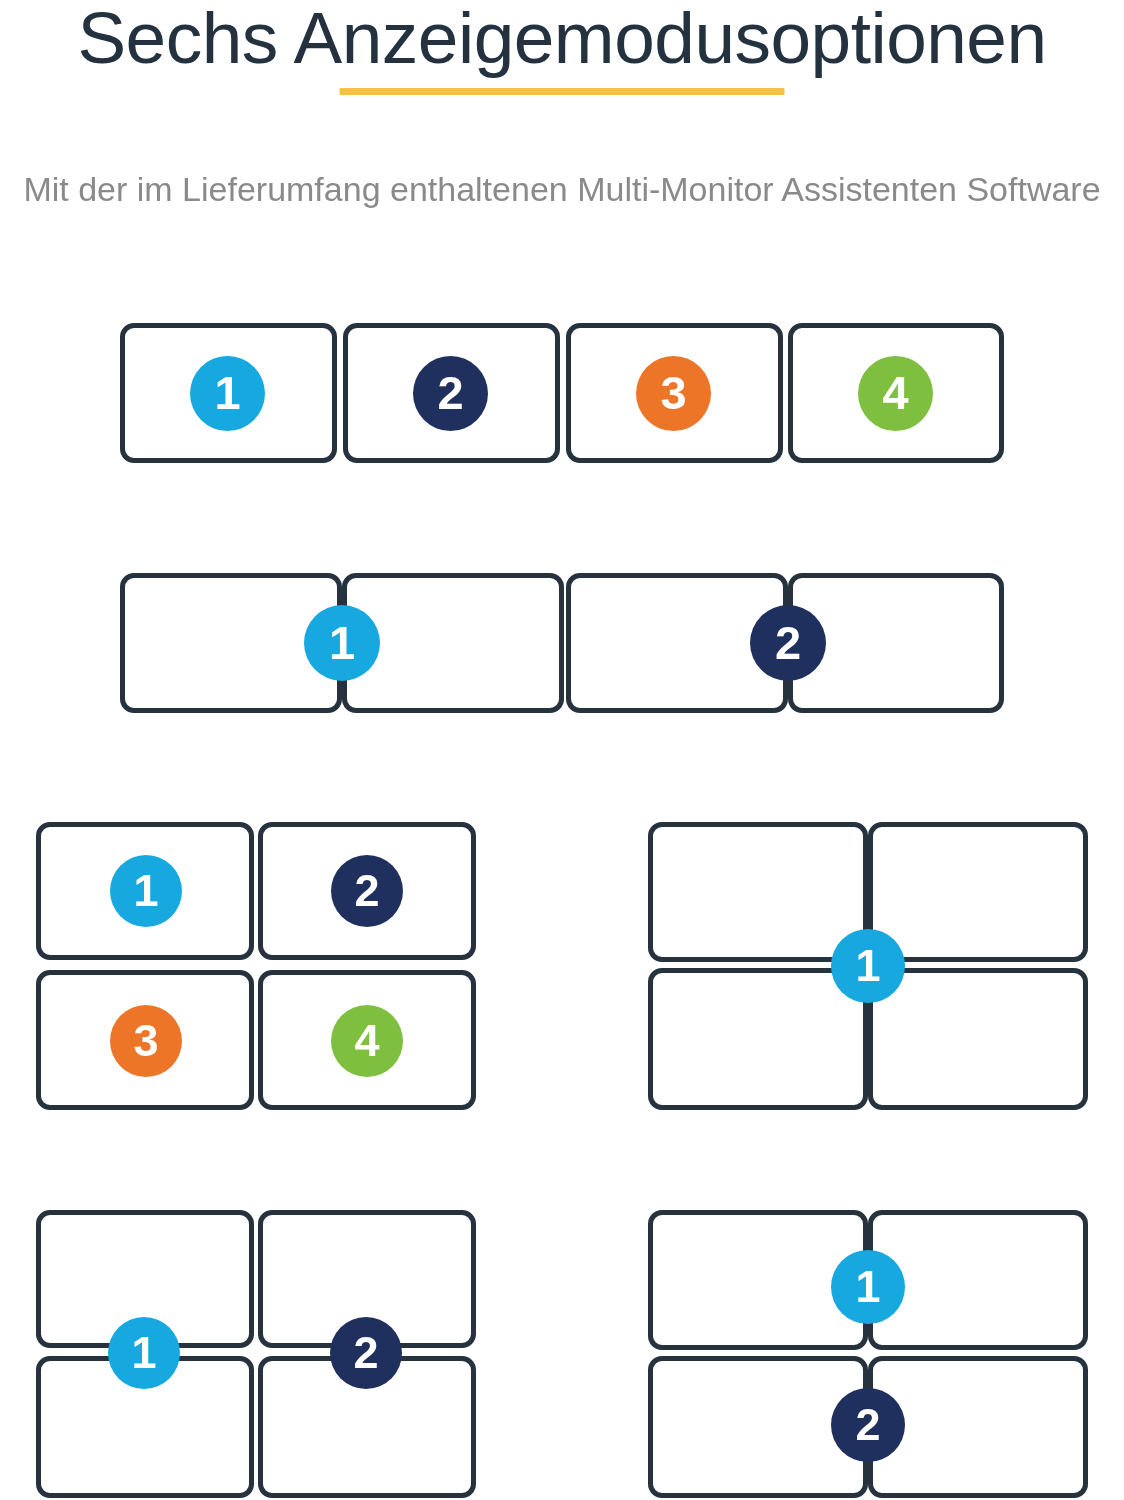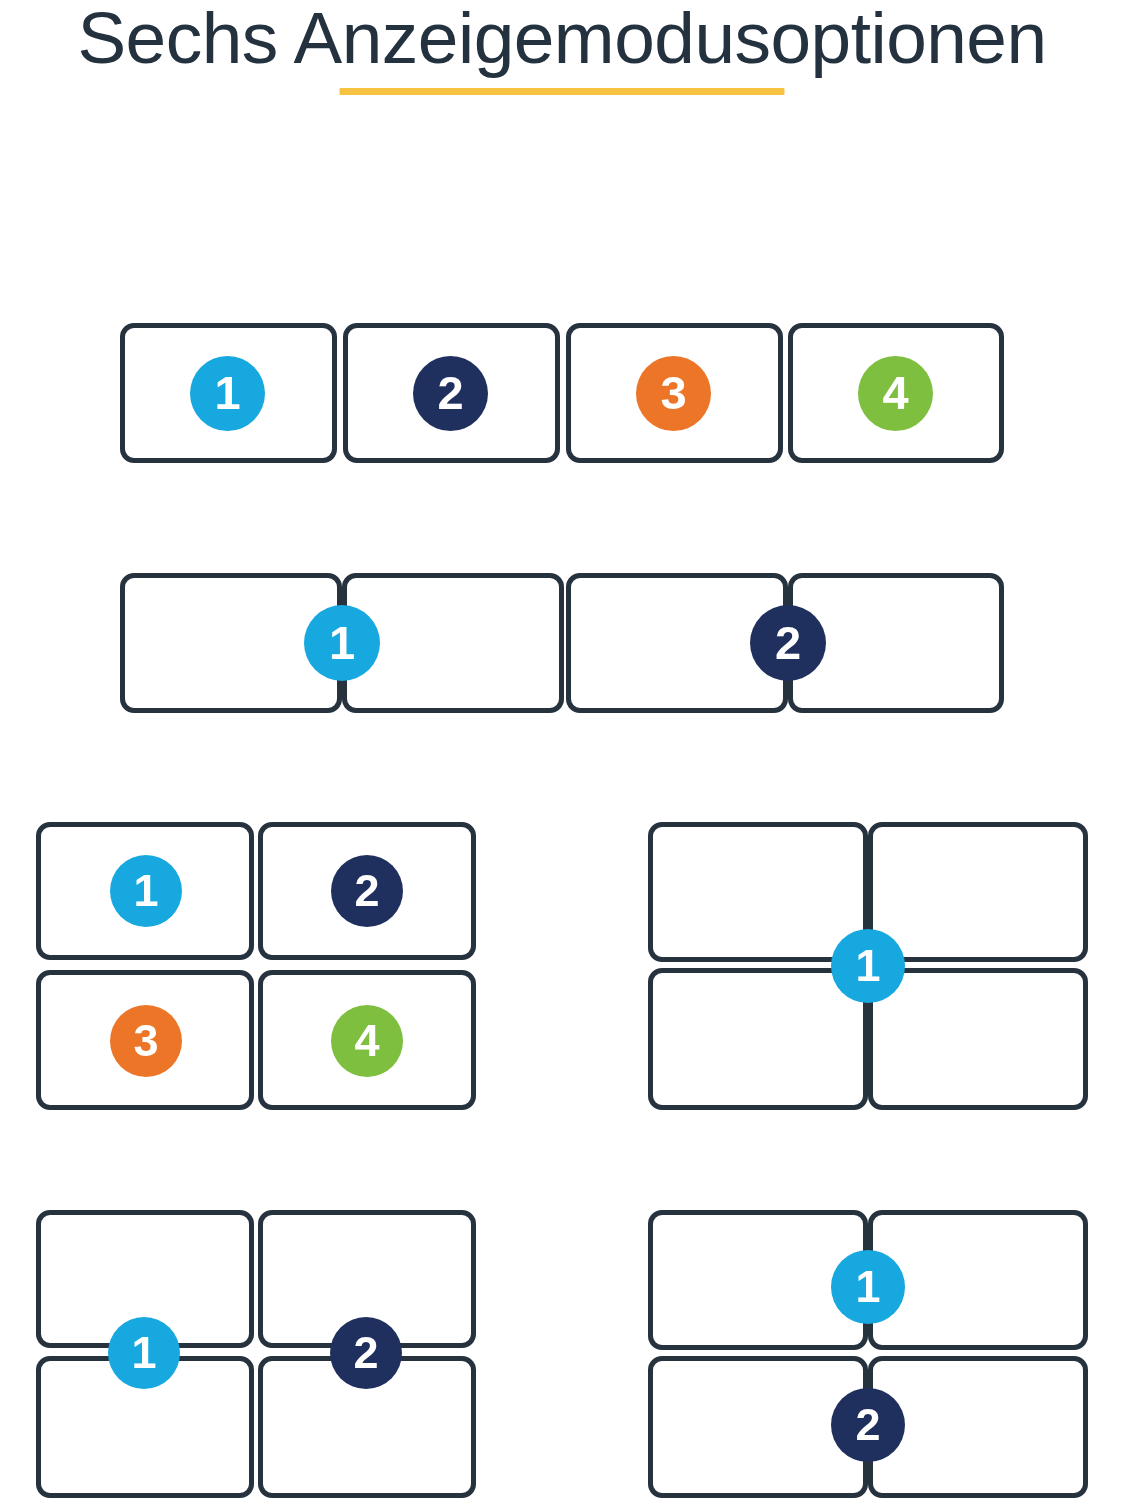--- a/index.html
+++ b/index.html
@@ -93,20 +93,21 @@
     display: block;
     transform: translateY(-1px);
   }
 </style>
 </head>
 <body>
 
 <div id="header">
   <div id="page-title">Sechs Anzeigemodusoptionen</div>
   <div id="title-underline"></div>
+  <div id="page-subtitle">Mit der im Lieferumfang enthaltenen Multi-Monitor Assistenten Software</div>
 </div>
 
 <div id="diagrams">
 
   <div class="layout" style="left:120px; top:323px; width:884px; height:140px;">
     <div class="monitor" style="left:0px;   top:0px; width:217px; height:140px;"></div>
     <div class="monitor" style="left:223px; top:0px; width:217px; height:140px;"></div>
     <div class="monitor" style="left:446px; top:0px; width:217px; height:140px;"></div>
     <div class="monitor" style="left:668px; top:0px; width:216px; height:140px;"></div>
 

